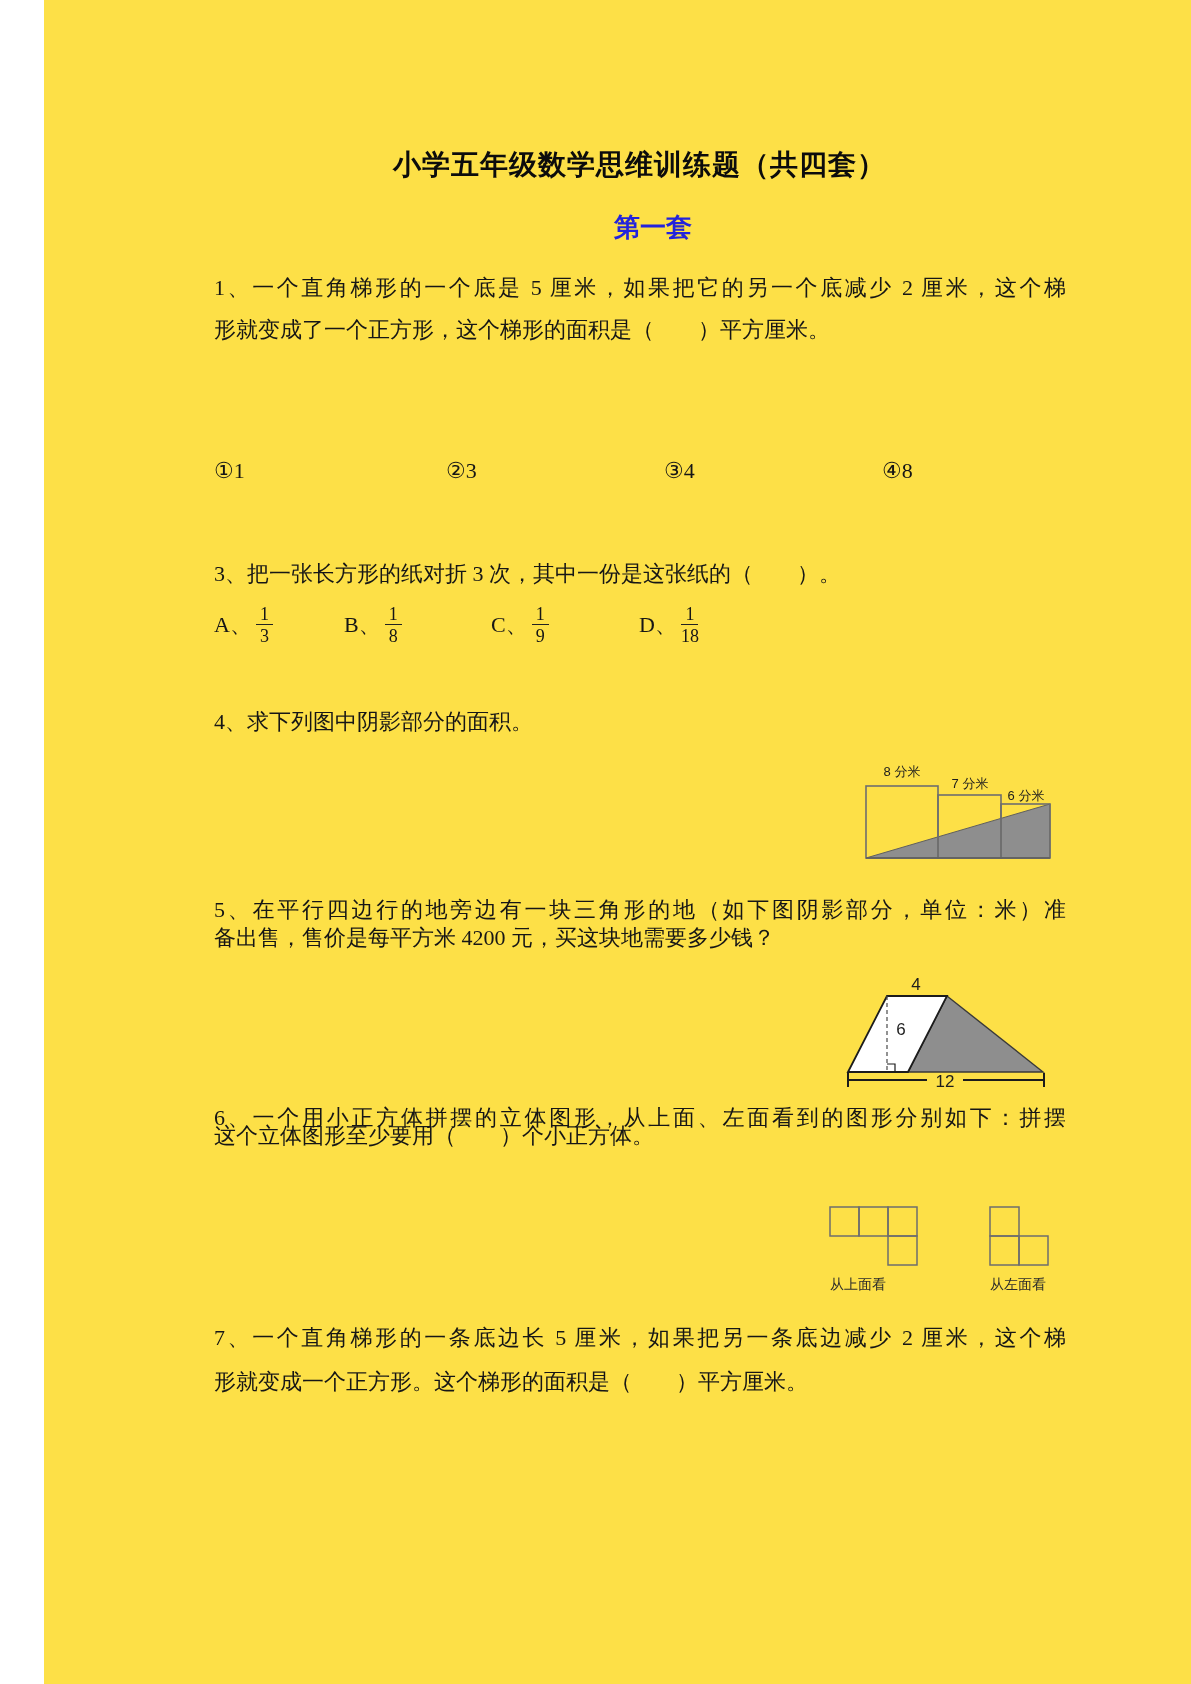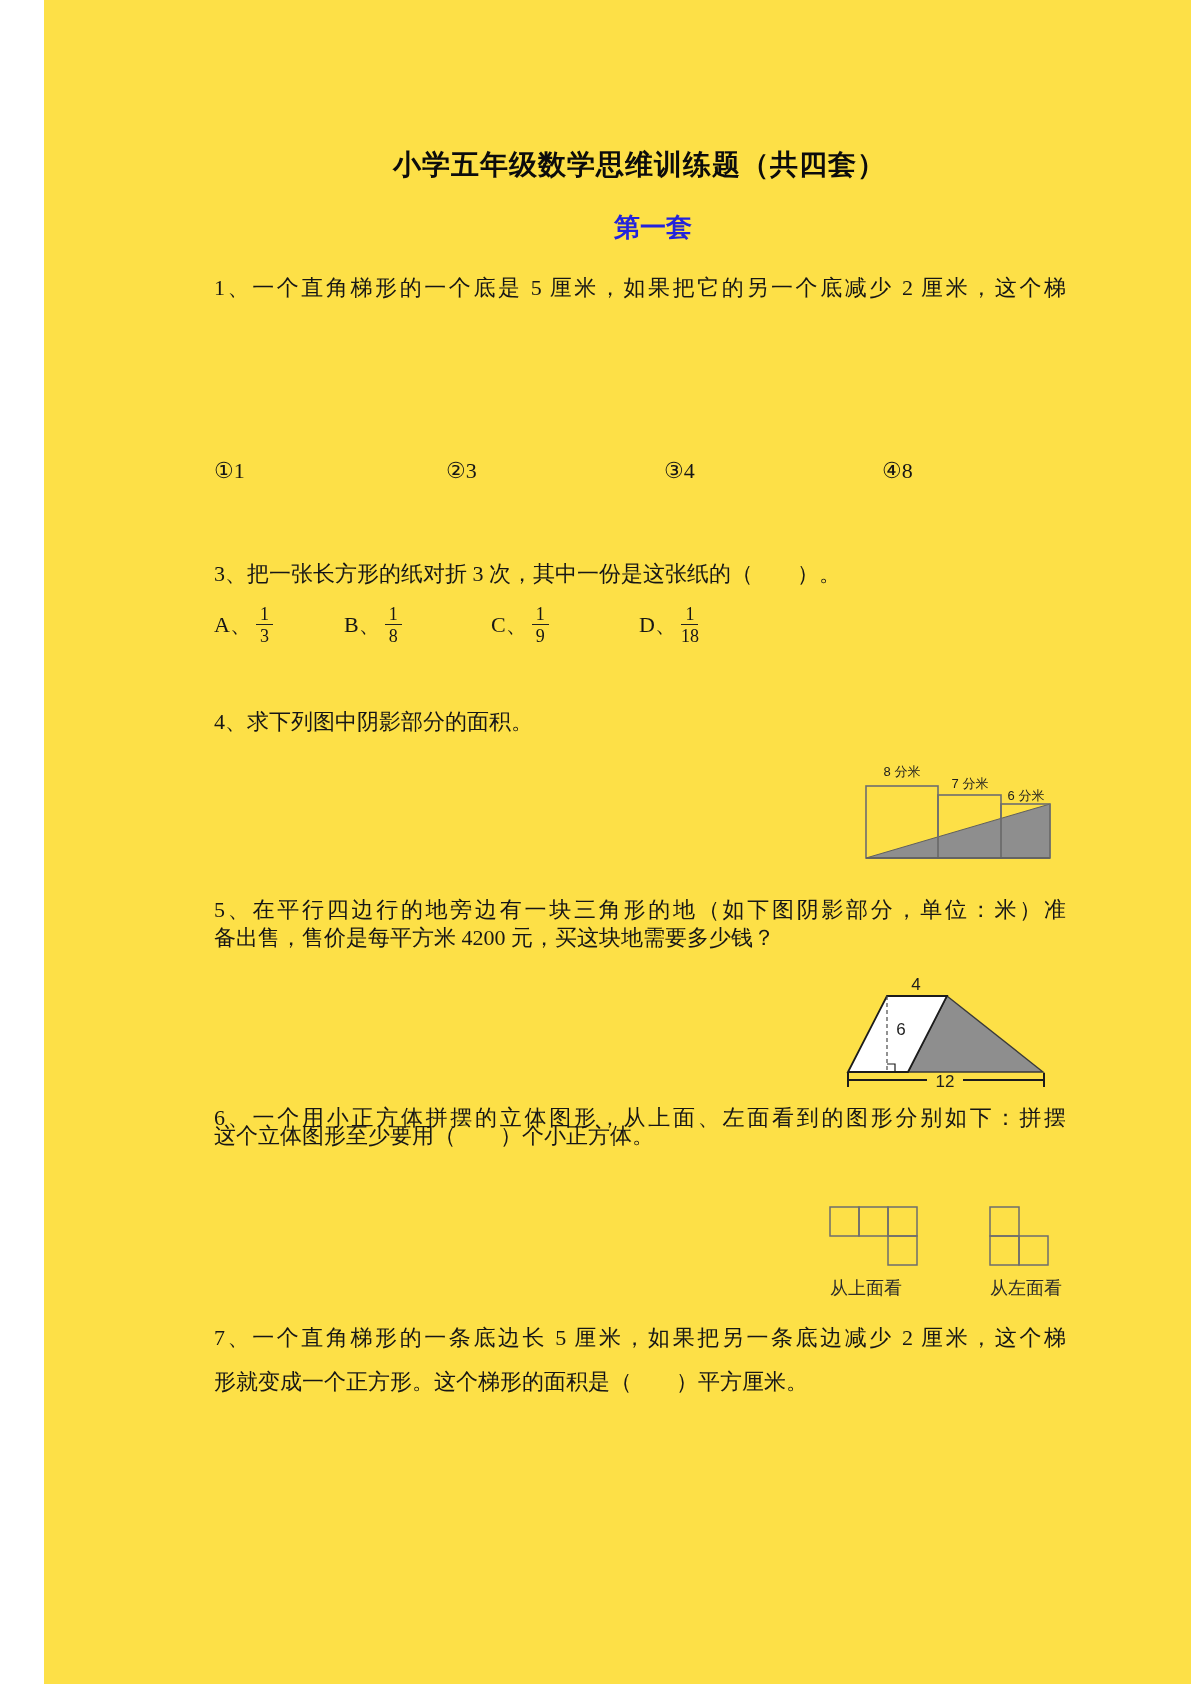--- a/index.html
+++ b/index.html
@@ -23,33 +23,34 @@
   }
   .jl { text-align:justify; text-align-last:justify; }
   .optrow span { position:absolute; font-size:22px; }
   .fracitem { position:absolute; display:inline-flex; align-items:center; height:58px; }
   .fletter { font-size:22px; margin-right:4px; }
   .frac { display:inline-flex; flex-direction:column; align-items:center;
           font-size:18px; line-height:1.12; font-family:"Liberation Serif",serif; }
   .frac .num { border-bottom:1.6px solid #222; padding:0 4px; }
   .frac .den { padding-top:1px; }
   .fig { position:absolute; }
-  .figcaption { position:absolute; font-size:18px; color:#2b2b2b;
+  .figcaption { position:absolute; font-size:14px; color:#2b2b2b;
                 font-family:Liberation Serif, serif; }
   svg text { font-family:"Liberation Sans","DejaVu Sans",sans-serif; fill:#1d1d1d; }
 </style>
 </head>
 <body>
 
 <div class="page">
 
   <div class="title">小学五年级数学思维训练题（共四套）</div>
   <div class="subtitle">第一套</div>
 
   <div class="line jl" style="top:272px">1、一个直角梯形的一个底是 5 厘米，如果把它的另一个底减少 2 厘米，这个梯</div>
+  <div class="line" style="top:314px">形就变成了一个正方形，这个梯形的面积是（　　）平方厘米。</div>
 
   <div class="optrow">
     <span style="left:170px; top:458px">①1</span>
     <span style="left:402px; top:458px">②3</span>
     <span style="left:620px; top:458px">③4</span>
     <span style="left:838px; top:458px">④8</span>
   </div>
 
   <div class="line" style="top:558px">3、把一张长方形的纸对折 3 次，其中一份是这张纸的（　　）。</div>
   <div class="fracitem" style="left:170px; top:596px">

